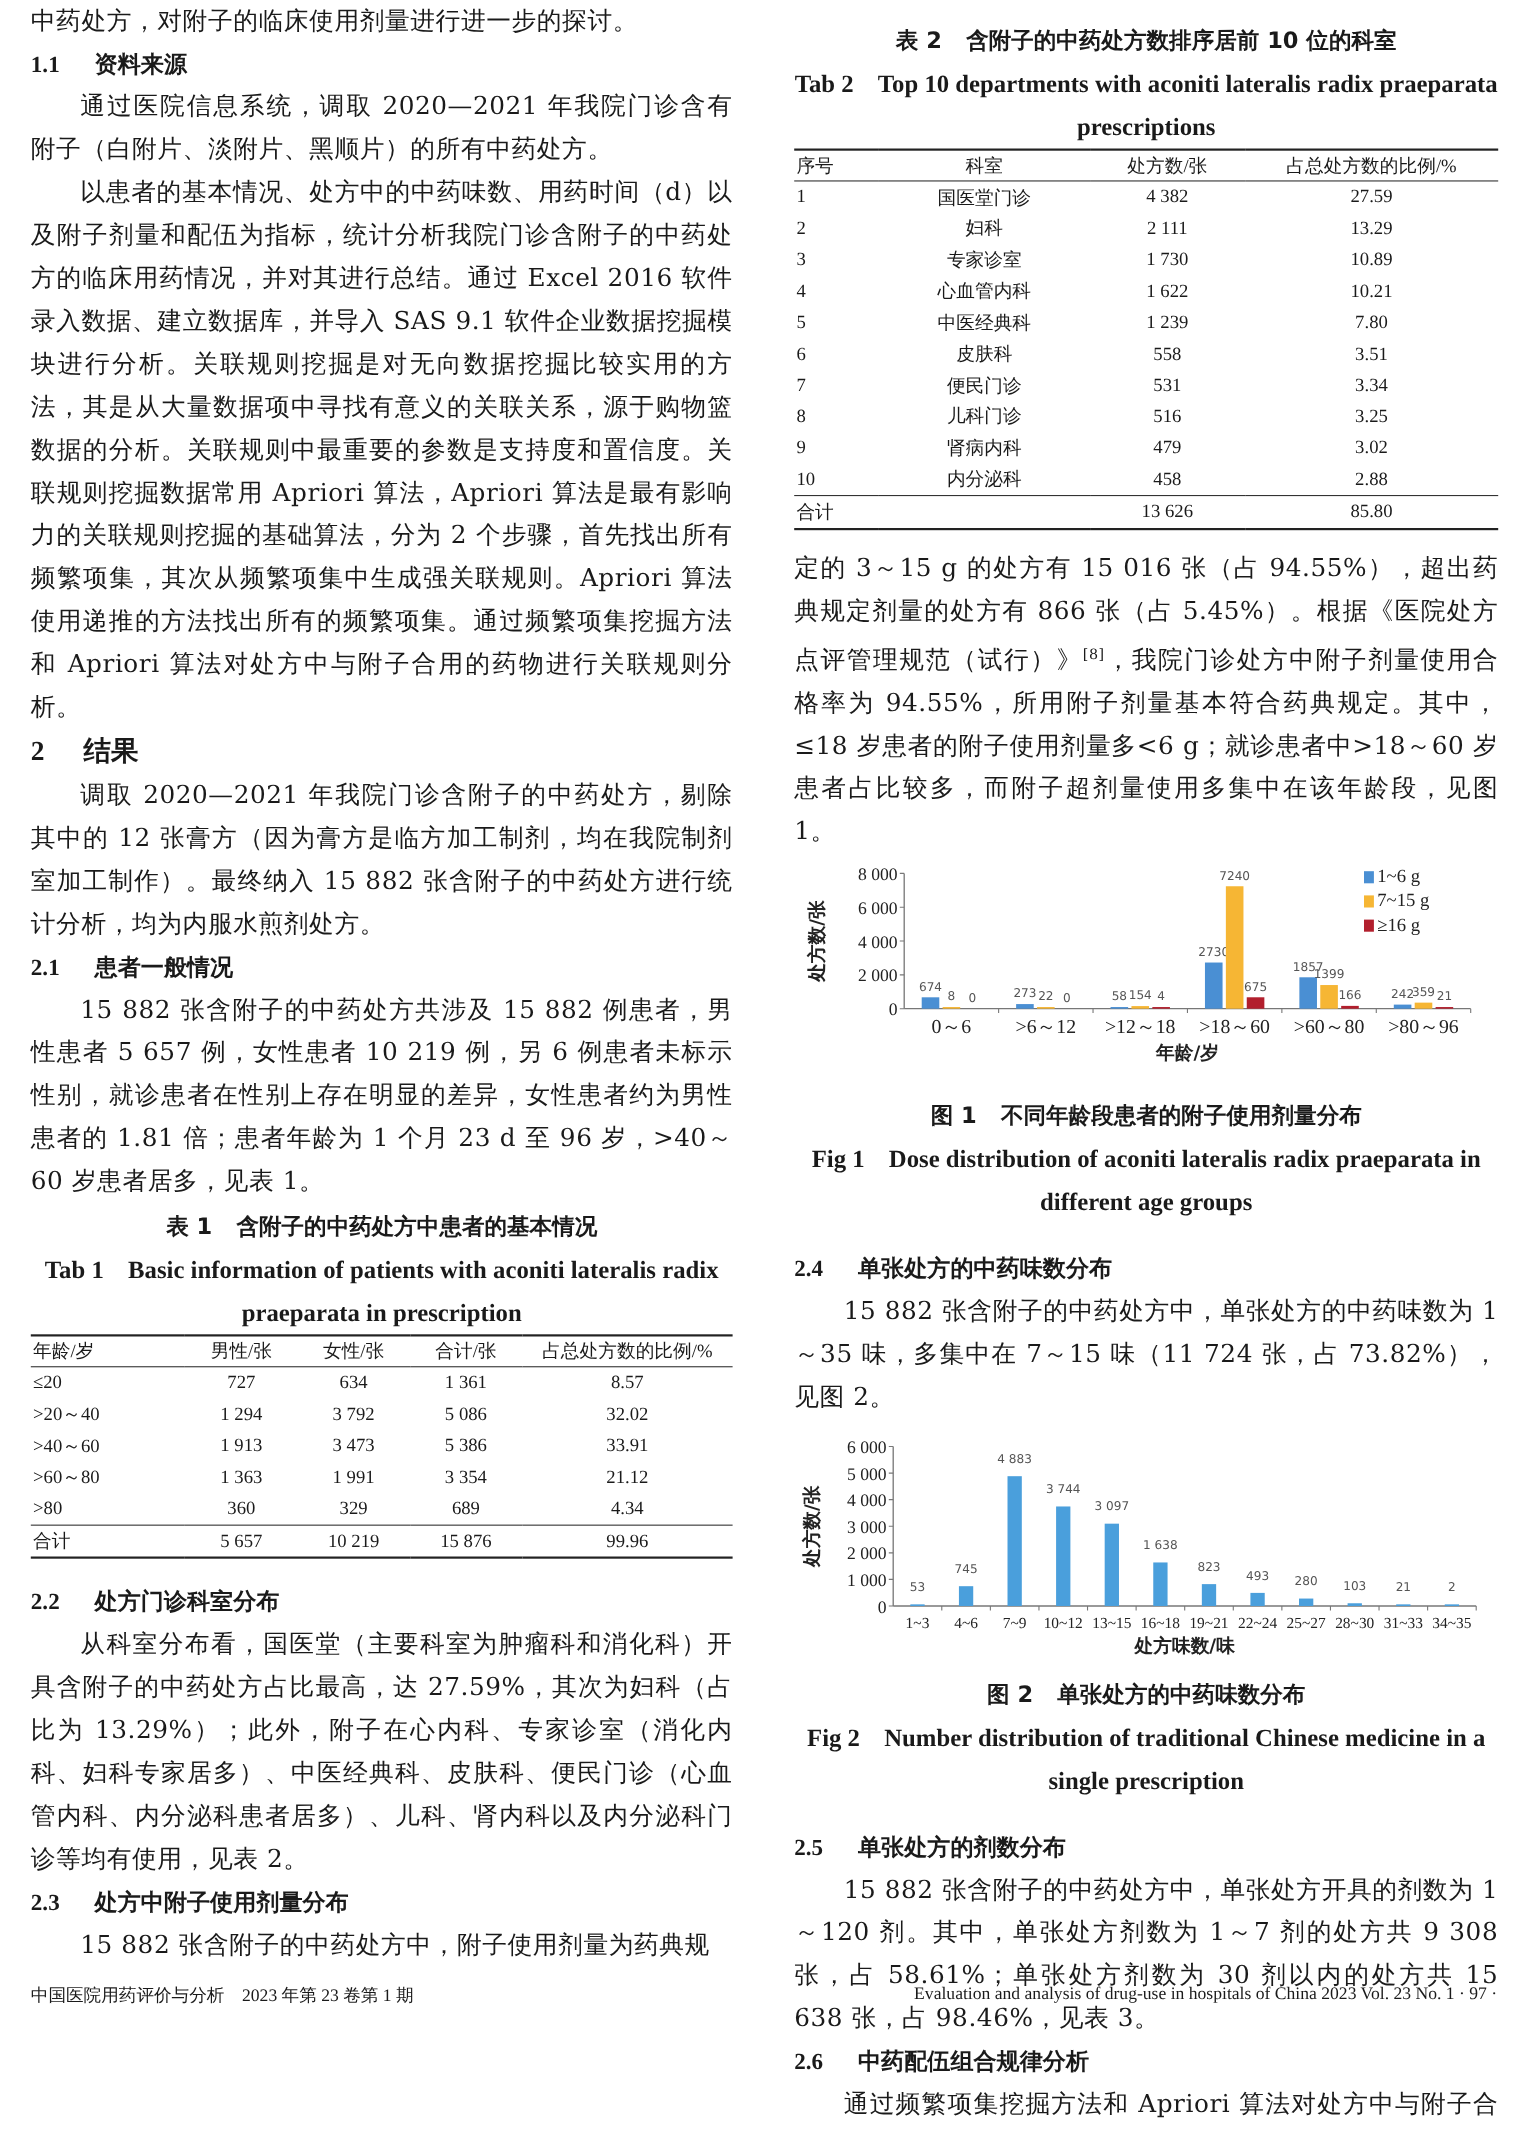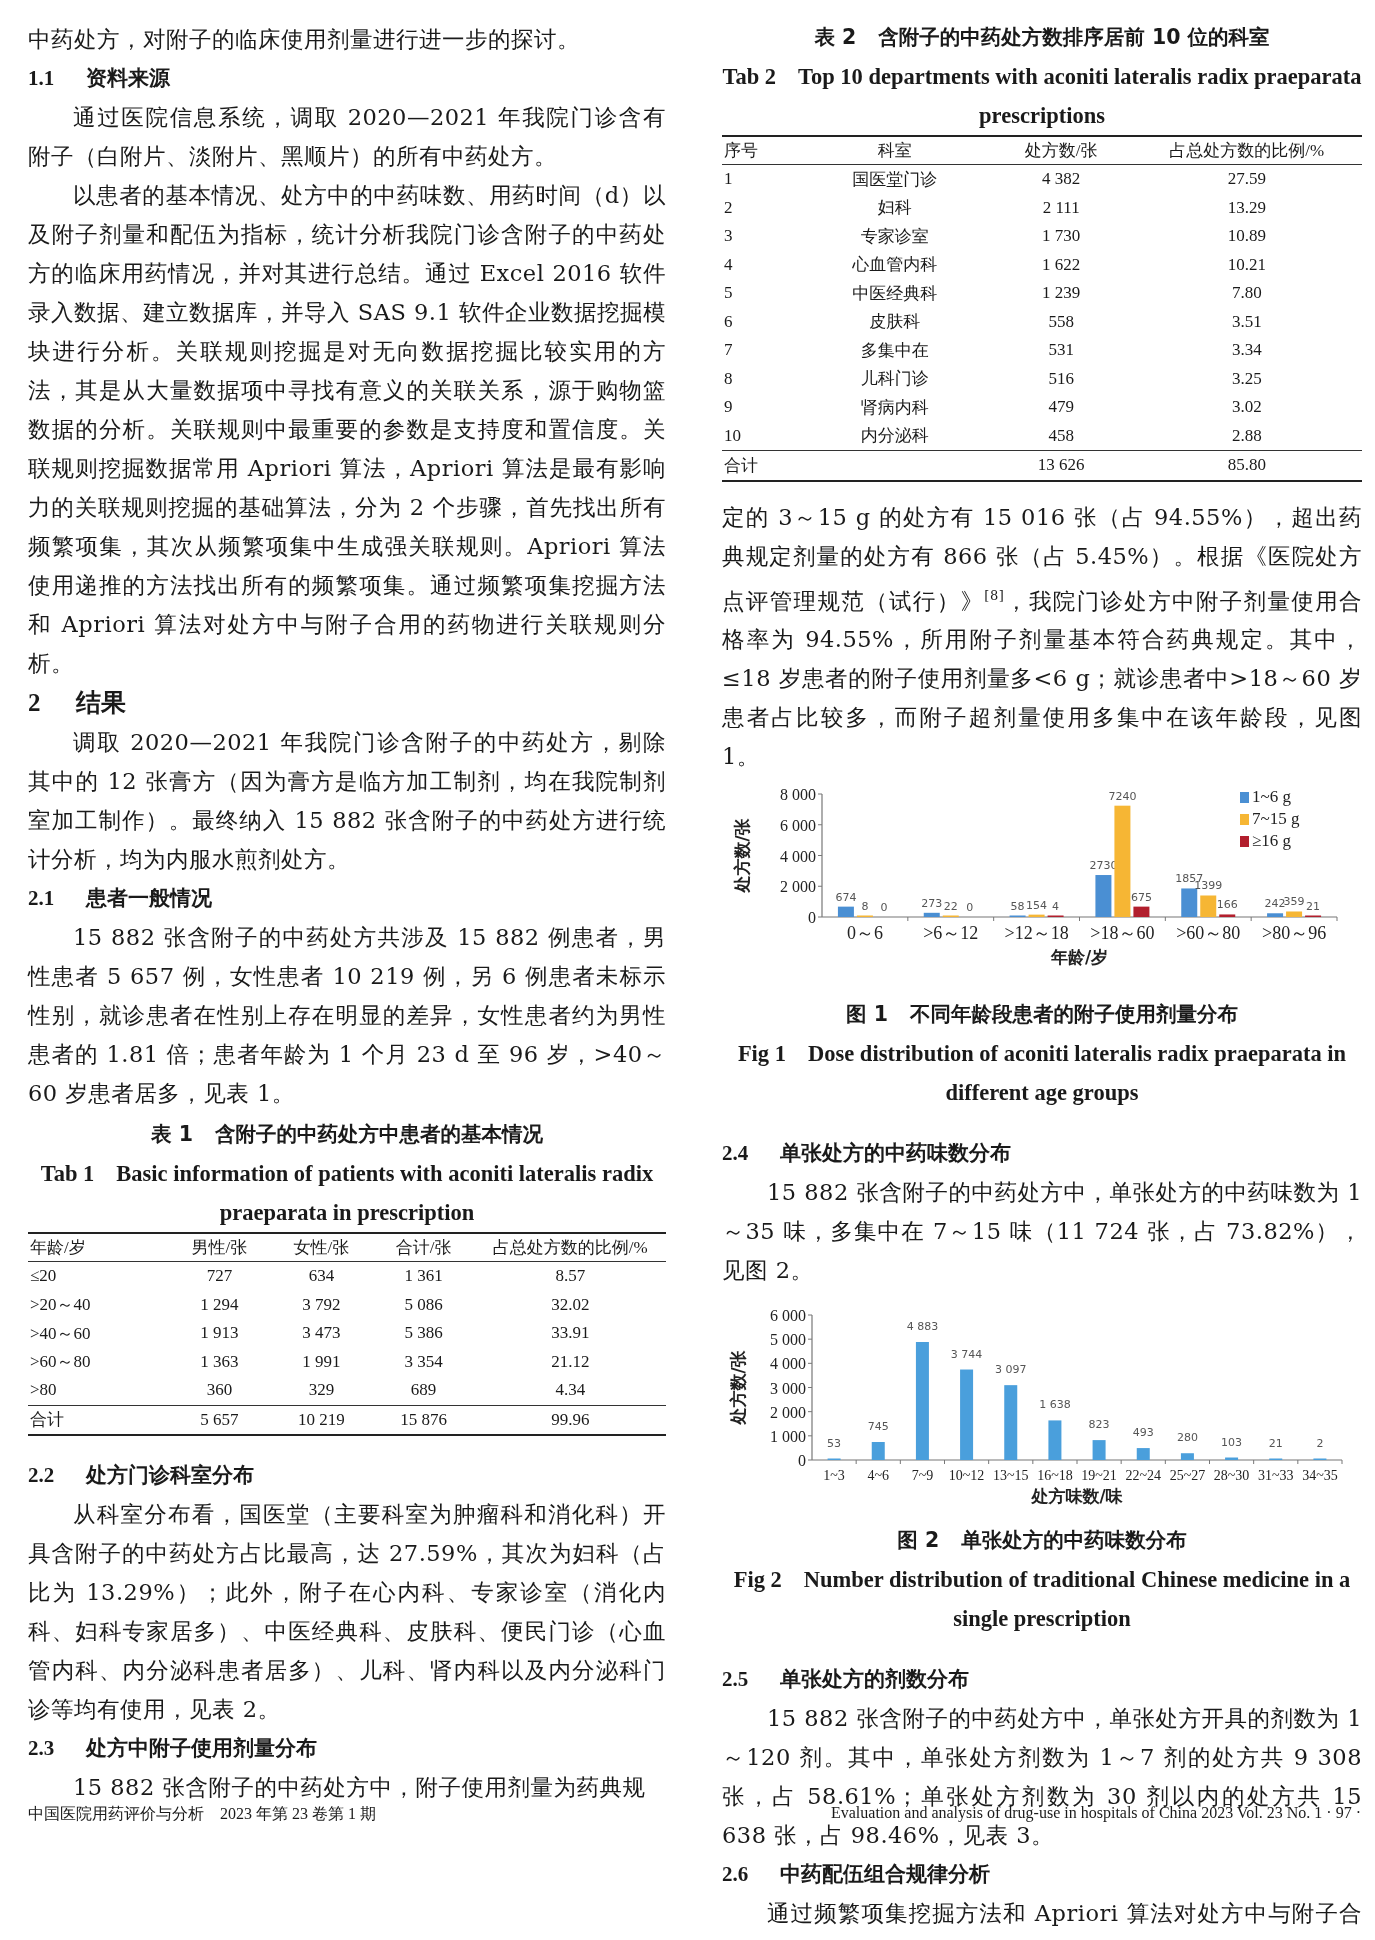--- a/index.html
+++ b/index.html
@@ -26,21 +26,21 @@
   .tc{text-align:center;}
   .chart{position:relative;}
   .chart svg{display:block;}
   .footer{position:absolute;top:1804px;font-size:16px;font-family:"Liberation Serif",serif;text-align:right;}
   sup{font-size:13px;}
 </style>
 </head>
 <body>
 
 <div class="col left">
-  <div style="position:absolute;top:20px;width:638px;">
+  <div style="position:absolute;top:0;width:638px;">
     <p class="p">中药处方，对附子的临床使用剂量进行进一步的探讨。</p>
     <p class="h2"><span class="num">1.1</span><span>资料来源</span></p>
     <p class="p ind">通过医院信息系统，调取 2020—2021 年我院门诊含有附子（白附片、淡附片、黑顺片）的所有中药处方。</p>
     <p class="p ind">以患者的基本情况、处方中的中药味数、用药时间（d）以及附子剂量和配伍为指标，统计分析我院门诊含附子的中药处方的临床用药情况，并对其进行总结。通过 Excel 2016 软件录入数据、建立数据库，并导入 SAS 9.1 软件企业数据挖掘模块进行分析。关联规则挖掘是对无向数据挖掘比较实用的方法，其是从大量数据项中寻找有意义的关联关系，源于购物篮数据的分析。关联规则中最重要的参数是支持度和置信度。关联规则挖掘数据常用 Apriori 算法，Apriori 算法是最有影响力的关联规则挖掘的基础算法，分为 2 个步骤，首先找出所有频繁项集，其次从频繁项集中生成强关联规则。Apriori 算法使用递推的方法找出所有的频繁项集。通过频繁项集挖掘方法和 Apriori 算法对处方中与附子合用的药物进行关联规则分析。</p>
     <p class="h1"><span class="num">2</span><span>结果</span></p>
     <p class="p ind">调取 2020—2021 年我院门诊含附子的中药处方，剔除其中的 12 张膏方（因为膏方是临方加工制剂，均在我院制剂室加工制作）。最终纳入 15 882 张含附子的中药处方进行统计分析，均为内服水煎剂处方。</p>
     <p class="h2"><span class="num">2.1</span><span>患者一般情况</span></p>
     <p class="p ind">15 882 张含附子的中药处方共涉及 15 882 例患者，男性患者 5 657 例，女性患者 10 219 例，另 6 例患者未标示性别，就诊患者在性别上存在明显的差异，女性患者约为男性患者的 1.81 倍；患者年龄为 1 个月 23 d 至 96 岁，&gt;40～60 岁患者居多，见表 1。</p>
 
     <div style="margin-top:2px;">
@@ -156,21 +156,21 @@
               <td class="tc">7.80</td>
             </tr>
             <tr>
               <td class="tl">6</td>
               <td class="tc">皮肤科</td>
               <td class="tc">558</td>
               <td class="tc">3.51</td>
             </tr>
             <tr>
               <td class="tl">7</td>
-              <td class="tc">多集中在</td>
+              <td class="tc">便民门诊</td>
               <td class="tc">531</td>
               <td class="tc">3.34</td>
             </tr>
             <tr>
               <td class="tl">8</td>
               <td class="tc">儿科门诊</td>
               <td class="tc">516</td>
               <td class="tc">3.25</td>
             </tr>
             <tr>

